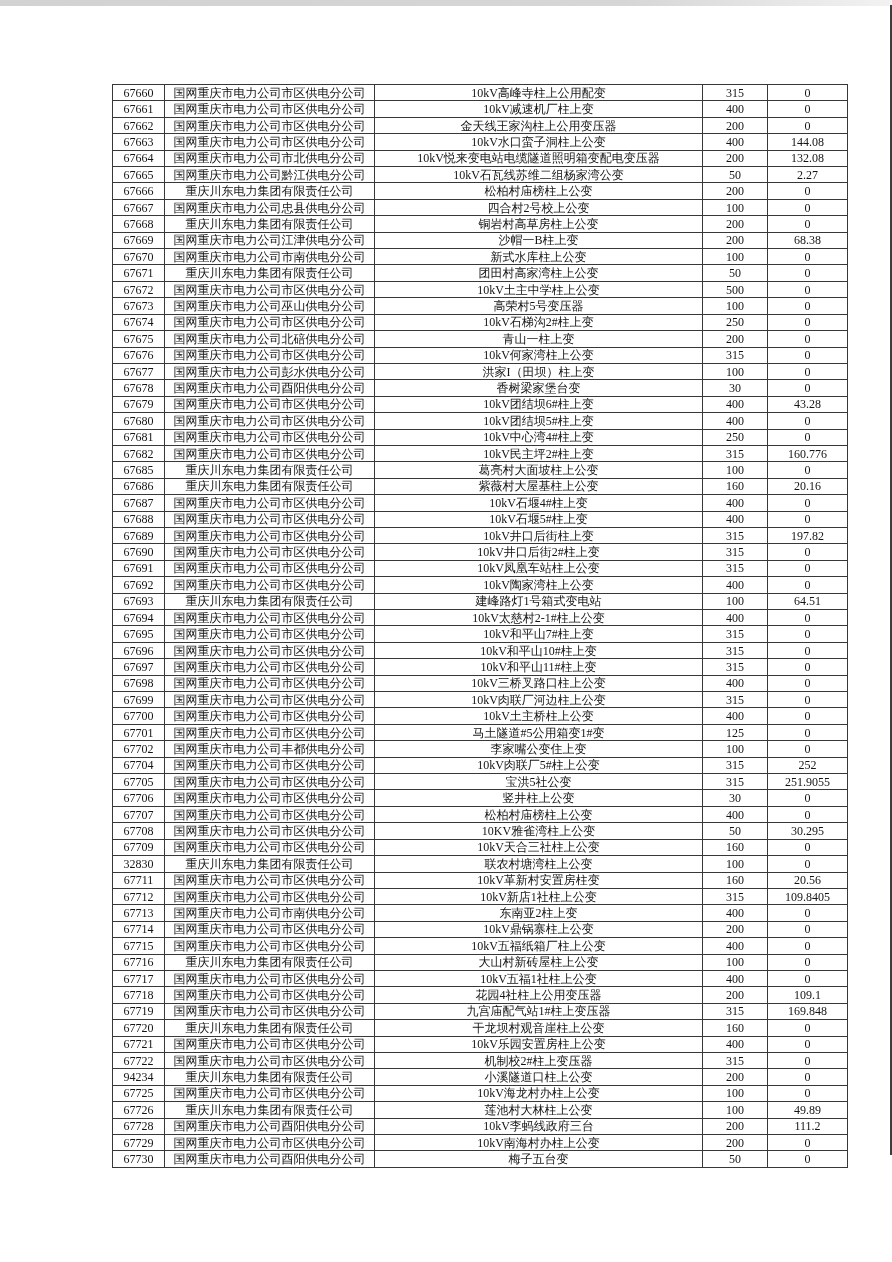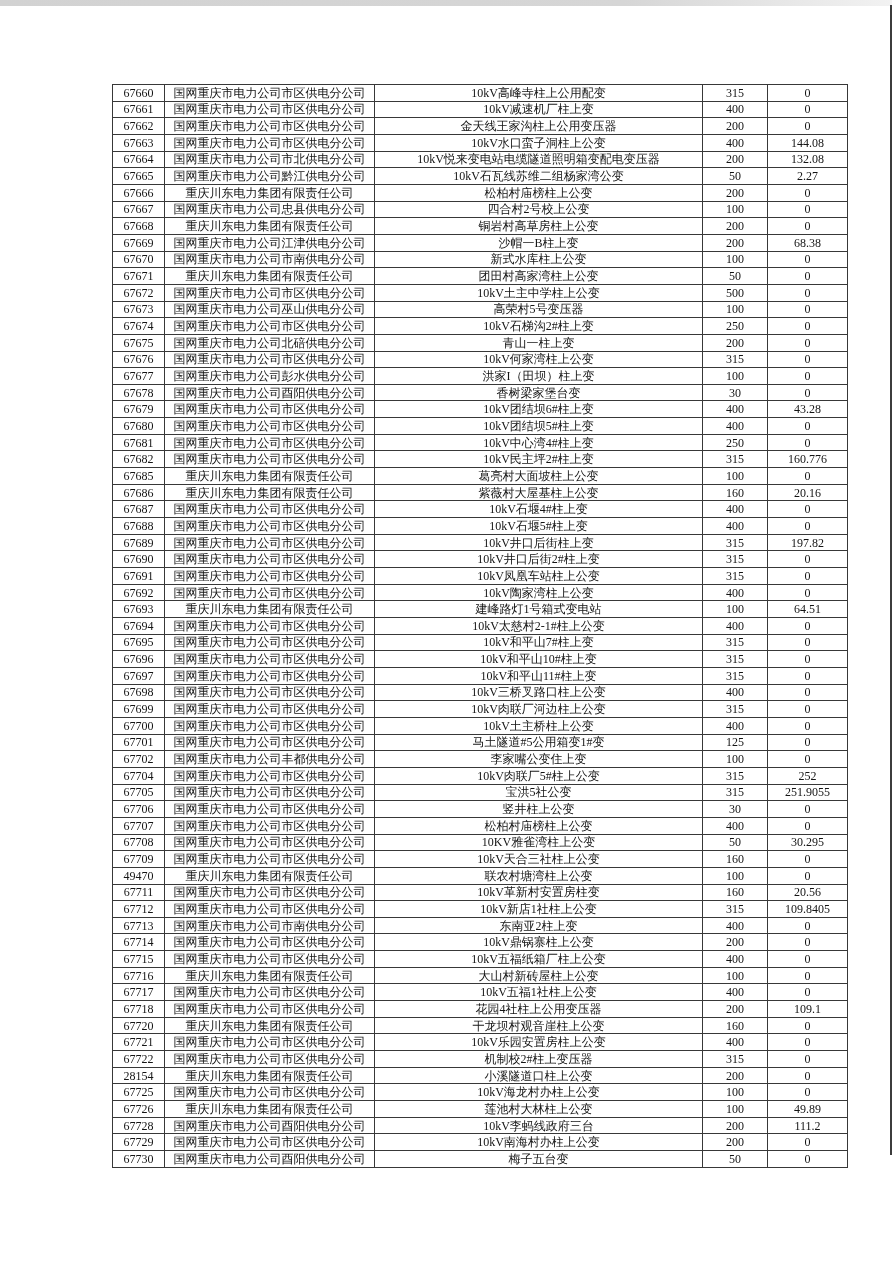--- a/index.html
+++ b/index.html
@@ -397,21 +397,21 @@
         <td>30.295</td>
       </tr>
       <tr>
         <td>67709</td>
         <td>国网重庆市电力公司市区供电分公司</td>
         <td>10kV天合三社柱上公变</td>
         <td>160</td>
         <td>0</td>
       </tr>
       <tr>
-        <td>49470</td>
+        <td>32830</td>
         <td>重庆川东电力集团有限责任公司</td>
         <td>联农村塘湾柱上公变</td>
         <td>100</td>
         <td>0</td>
       </tr>
       <tr>
         <td>67711</td>
         <td>国网重庆市电力公司市区供电分公司</td>
         <td>10kV革新村安置房柱变</td>
         <td>160</td>
@@ -460,20 +460,27 @@
         <td>0</td>
       </tr>
       <tr>
         <td>67718</td>
         <td>国网重庆市电力公司市区供电分公司</td>
         <td>花园4社柱上公用变压器</td>
         <td>200</td>
         <td>109.1</td>
       </tr>
       <tr>
+        <td>67719</td>
+        <td>国网重庆市电力公司市区供电分公司</td>
+        <td>九宫庙配气站1#柱上变压器</td>
+        <td>315</td>
+        <td>169.848</td>
+      </tr>
+      <tr>
         <td>67720</td>
         <td>重庆川东电力集团有限责任公司</td>
         <td>干龙坝村观音崖柱上公变</td>
         <td>160</td>
         <td>0</td>
       </tr>
       <tr>
         <td>67721</td>
         <td>国网重庆市电力公司市区供电分公司</td>
         <td>10kV乐园安置房柱上公变</td>
@@ -481,21 +488,21 @@
         <td>0</td>
       </tr>
       <tr>
         <td>67722</td>
         <td>国网重庆市电力公司市区供电分公司</td>
         <td>机制校2#柱上变压器</td>
         <td>315</td>
         <td>0</td>
       </tr>
       <tr>
-        <td>28154</td>
+        <td>94234</td>
         <td>重庆川东电力集团有限责任公司</td>
         <td>小溪隧道口柱上公变</td>
         <td>200</td>
         <td>0</td>
       </tr>
       <tr>
         <td>67725</td>
         <td>国网重庆市电力公司市区供电分公司</td>
         <td>10kV海龙村办柱上公变</td>
         <td>100</td>

